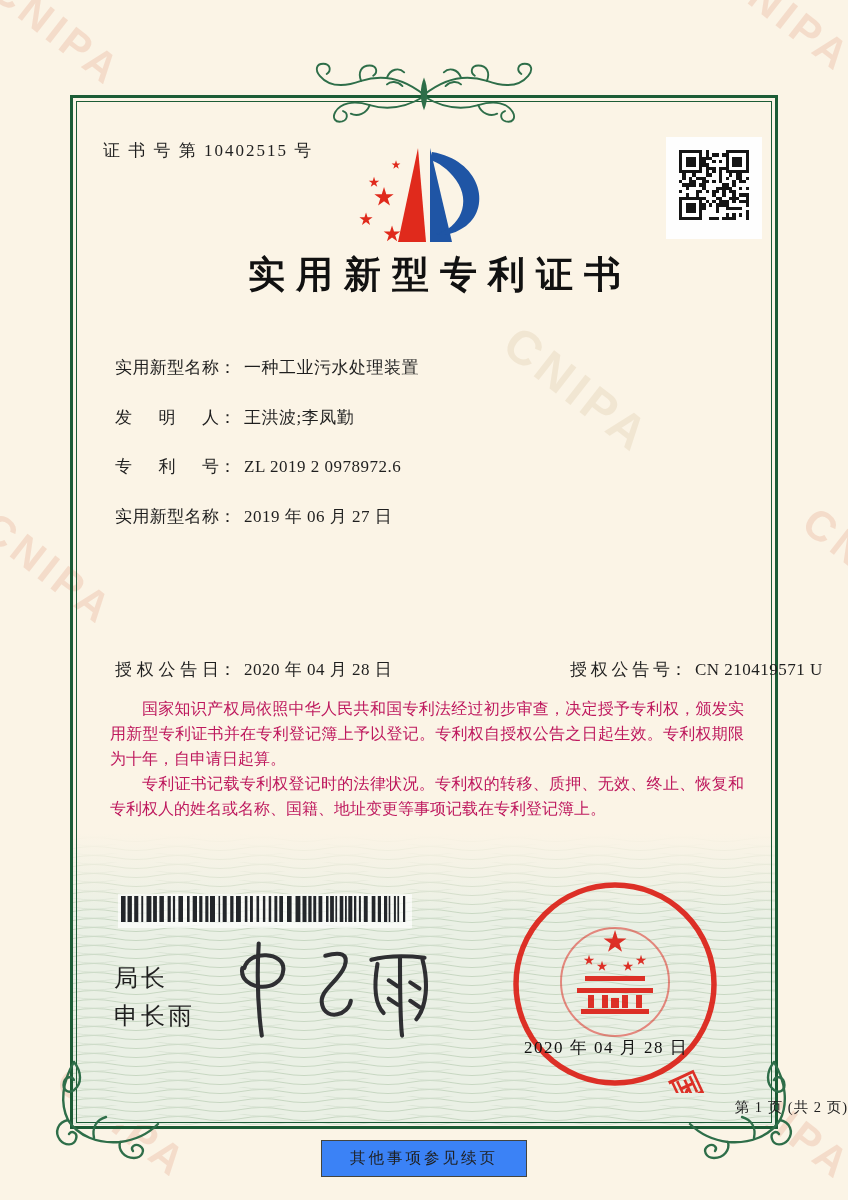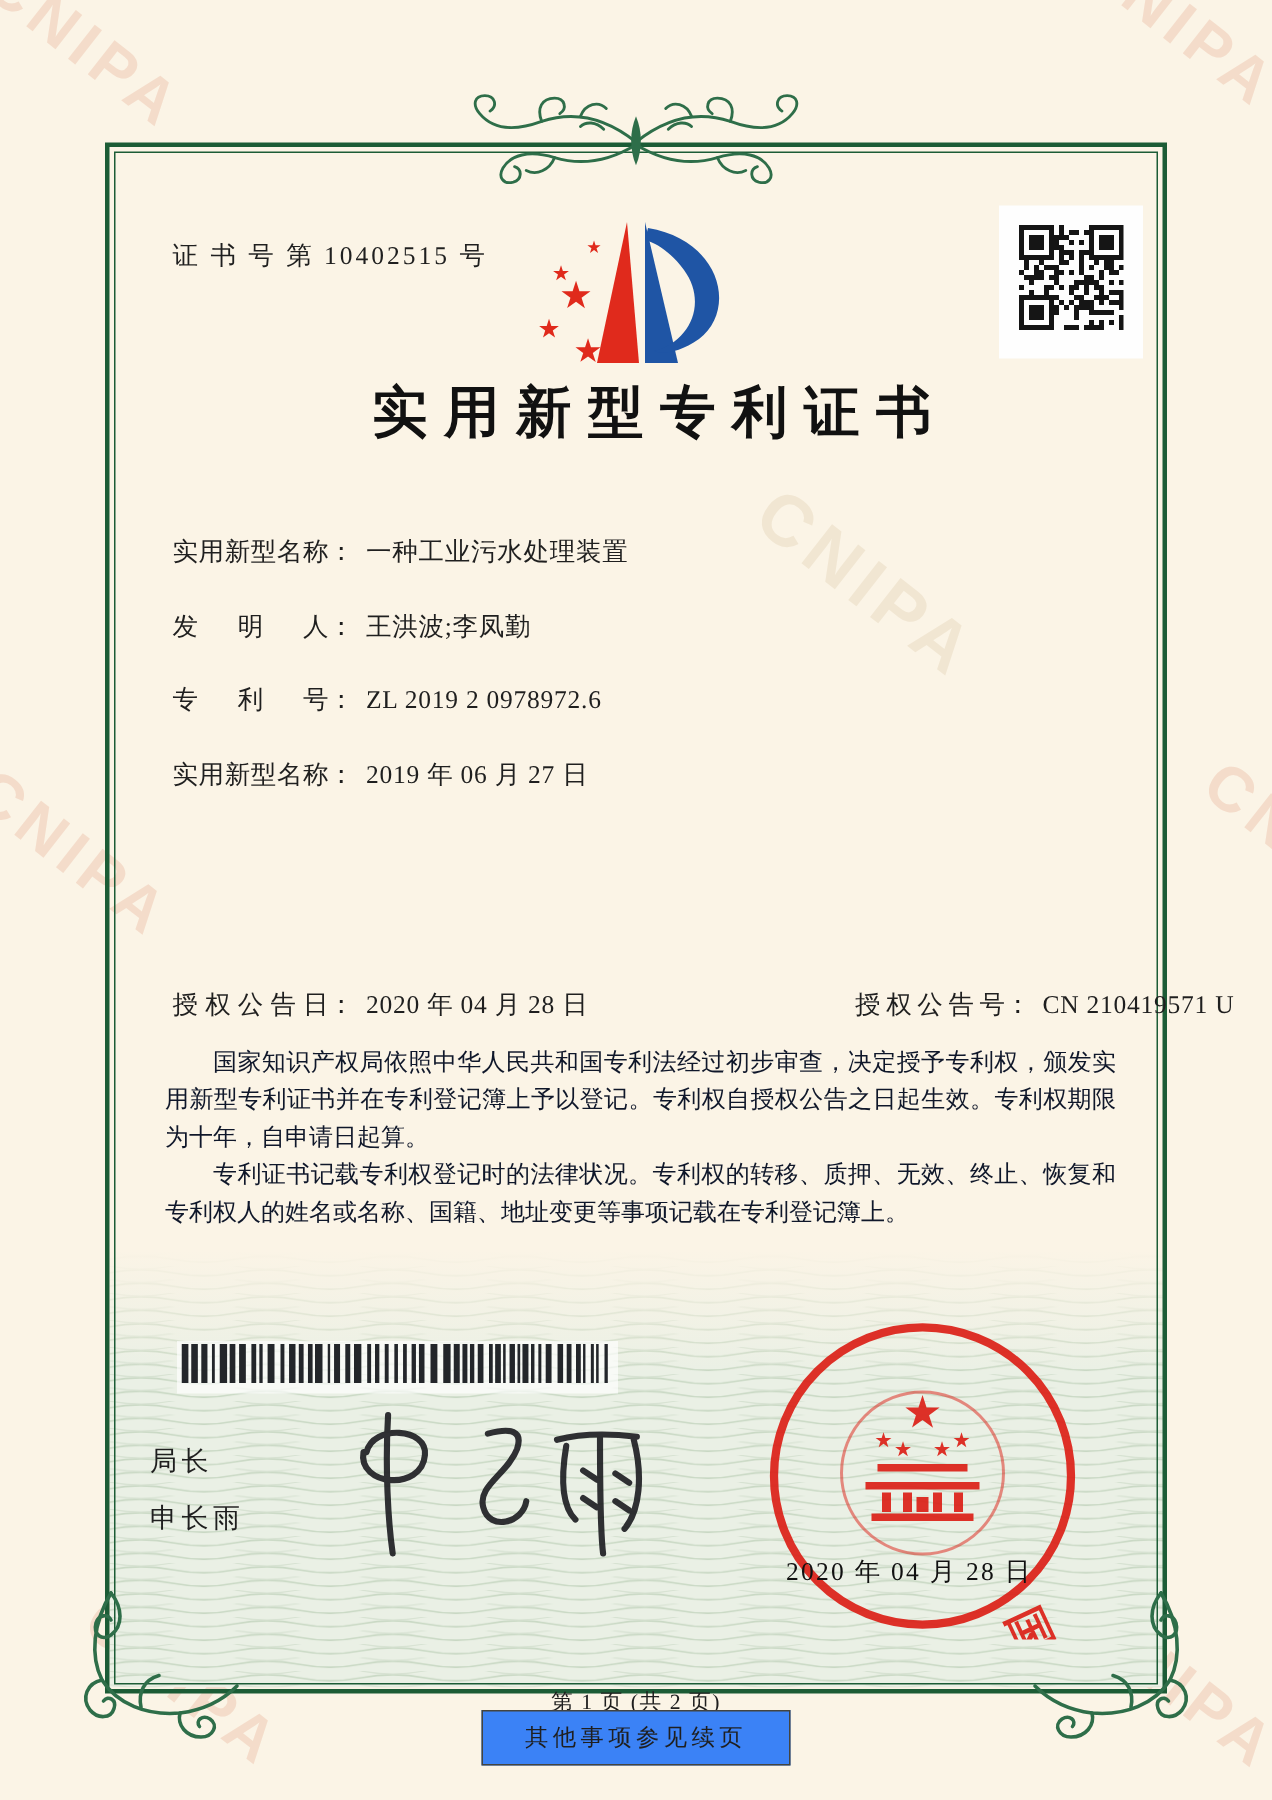--- a/index.html
+++ b/index.html
@@ -13,41 +13,41 @@
   .waveband{position:absolute;left:73px;top:826px;width:703px;height:299px;z-index:2;}
   .wavefade{position:absolute;left:73px;top:826px;width:703px;height:90px;z-index:3;
             background:linear-gradient(#fbf4e6 8%,rgba(251,244,230,0));}
   
   .border-outer{position:absolute;left:70px;top:95px;width:702px;height:1028px;z-index:4;
                 border:3px solid #1c5c36;pointer-events:none;}
   .border-inner{position:absolute;left:3px;top:3px;right:3px;bottom:3px;border:1px solid #1c5c36;}
   .orn{position:absolute;z-index:5;}
   
   .content{position:absolute;inset:0;z-index:6;}
-  .certno{position:absolute;left:115px;top:139px;font-size:17px;letter-spacing:2px;margin-top:20px;}
+  .certno{position:absolute;left:103px;top:139px;font-size:17px;letter-spacing:2px;}
   .qrbox{position:absolute;left:666px;top:137px;width:96px;height:102px;background:#fefefe;}
   .qrbox svg{position:absolute;left:13px;top:13px;}
   .logo{position:absolute;left:348px;top:140px;}
   .title{position:absolute;left:0;right:0;top:250px;text-align:center;font-size:37px;
          font-weight:700;letter-spacing:11px;color:#111;padding-left:32px;}
   .frow{position:absolute;left:115px;font-size:17px;white-space:nowrap;}
   .flabel{display:inline-block;width:104px;text-align:justify;text-align-last:justify;vertical-align:top;}
   .flabel.w100{width:100px;font-family:Liberation Serif, serif;}
   .fcolon{margin-right:8px;}
   .fvalue{letter-spacing:0.5px;}
   .frow2{position:absolute;left:455px;top:0;}
   .bodytext{position:absolute;left:110px;top:696px;width:634px;font-size:16px;line-height:25px;
-            text-align:justify;color:#0f172a;}
+            text-align:justify;color:#be185d;}
   .bodytext p{margin:0;text-indent:2em;}
   .barcode{position:absolute;left:118px;top:894px;background:rgba(255,255,255,.65);padding:2px 3px;}
-  .signer{position:absolute;left:100px;font-size:18px;letter-spacing:3px;}
+  .signer{position:absolute;left:114px;font-size:24px;letter-spacing:3px;}
   .sig{position:absolute;left:228px;top:936px;}
   .seal{position:absolute;left:505px;top:878px;}
   .sealdate{position:absolute;left:524px;top:1036px;font-size:17px;letter-spacing:1.5px;color:#111;z-index:7;}
-  .pageind{position:absolute;left:0;right:0;top:1098px;text-align:center;font-size:14.5px;letter-spacing:1px;margin-top:27px;}
+  .pageind{position:absolute;left:0;right:0;top:1098px;text-align:right;font-size:14.5px;letter-spacing:1px;}
   .contbox{position:absolute;left:50%;transform:translateX(-50%);top:1140px;background:#3b82f6;
            border:1px solid #44443e;padding:7px 28px;font-size:15.5px;letter-spacing:3px;white-space:nowrap;}
 </style>
 </head>
 <body>
 
 <div class="page">
 
   <span class="wm" style="left:-20px;top:6px;font-size:42px">CNIPA</span>
   <span class="wm" style="left:710px;top:-8px;font-size:42px">CNIPA</span>

